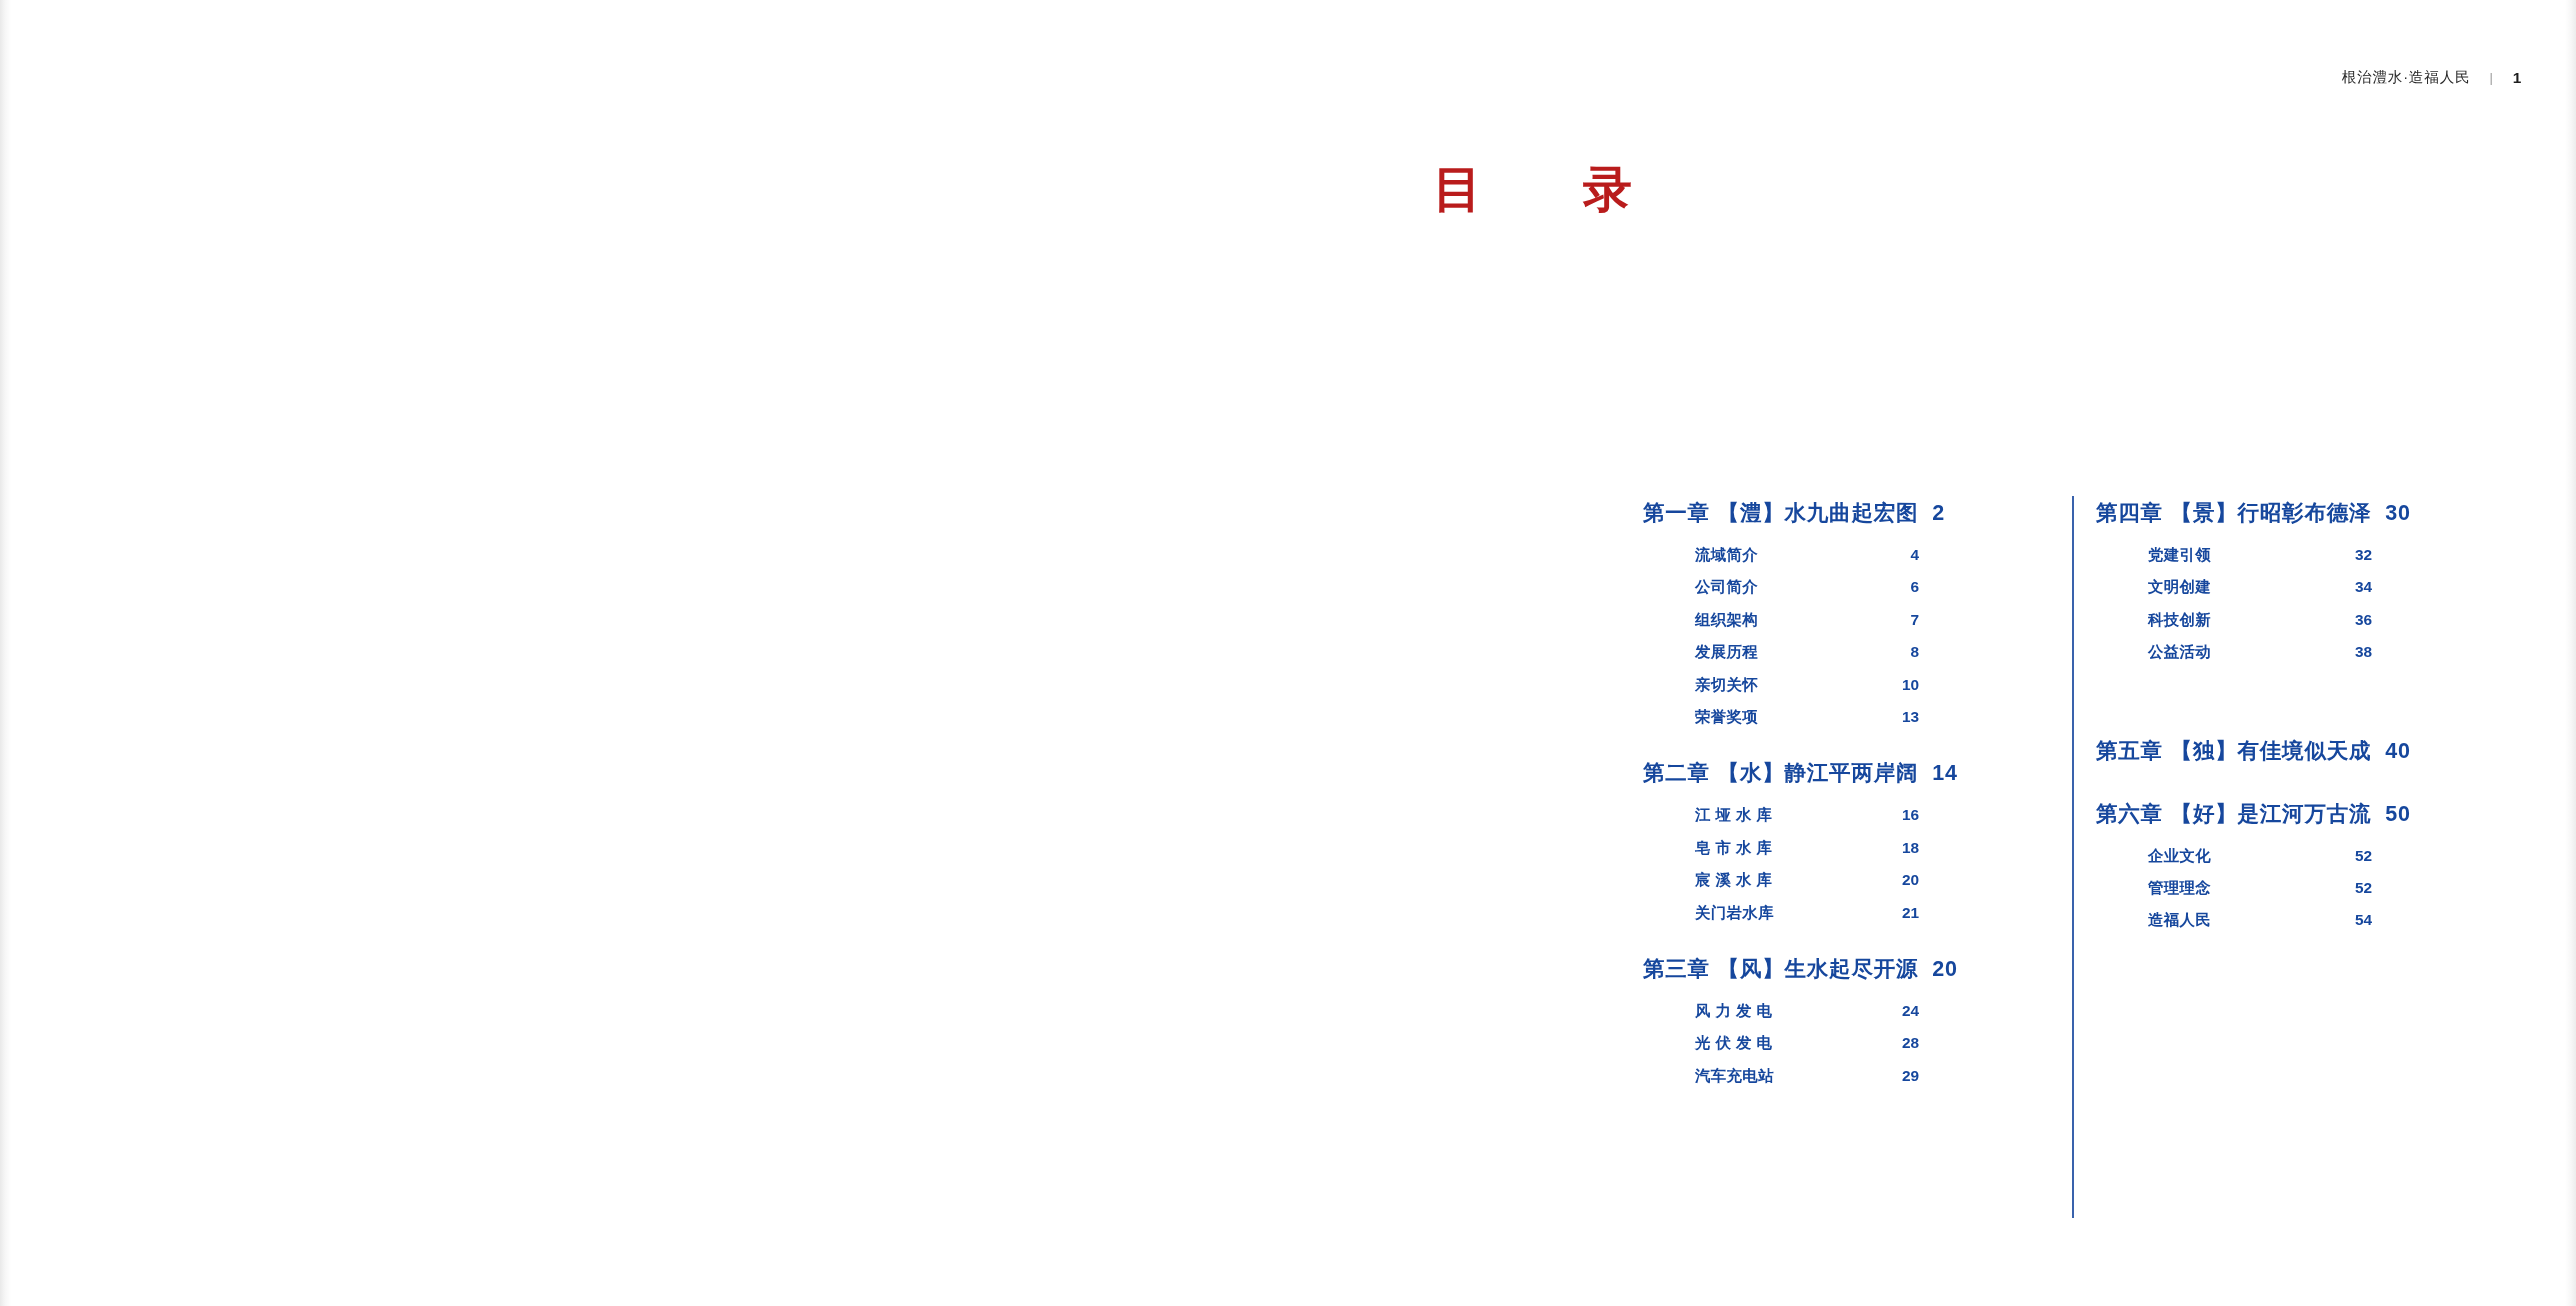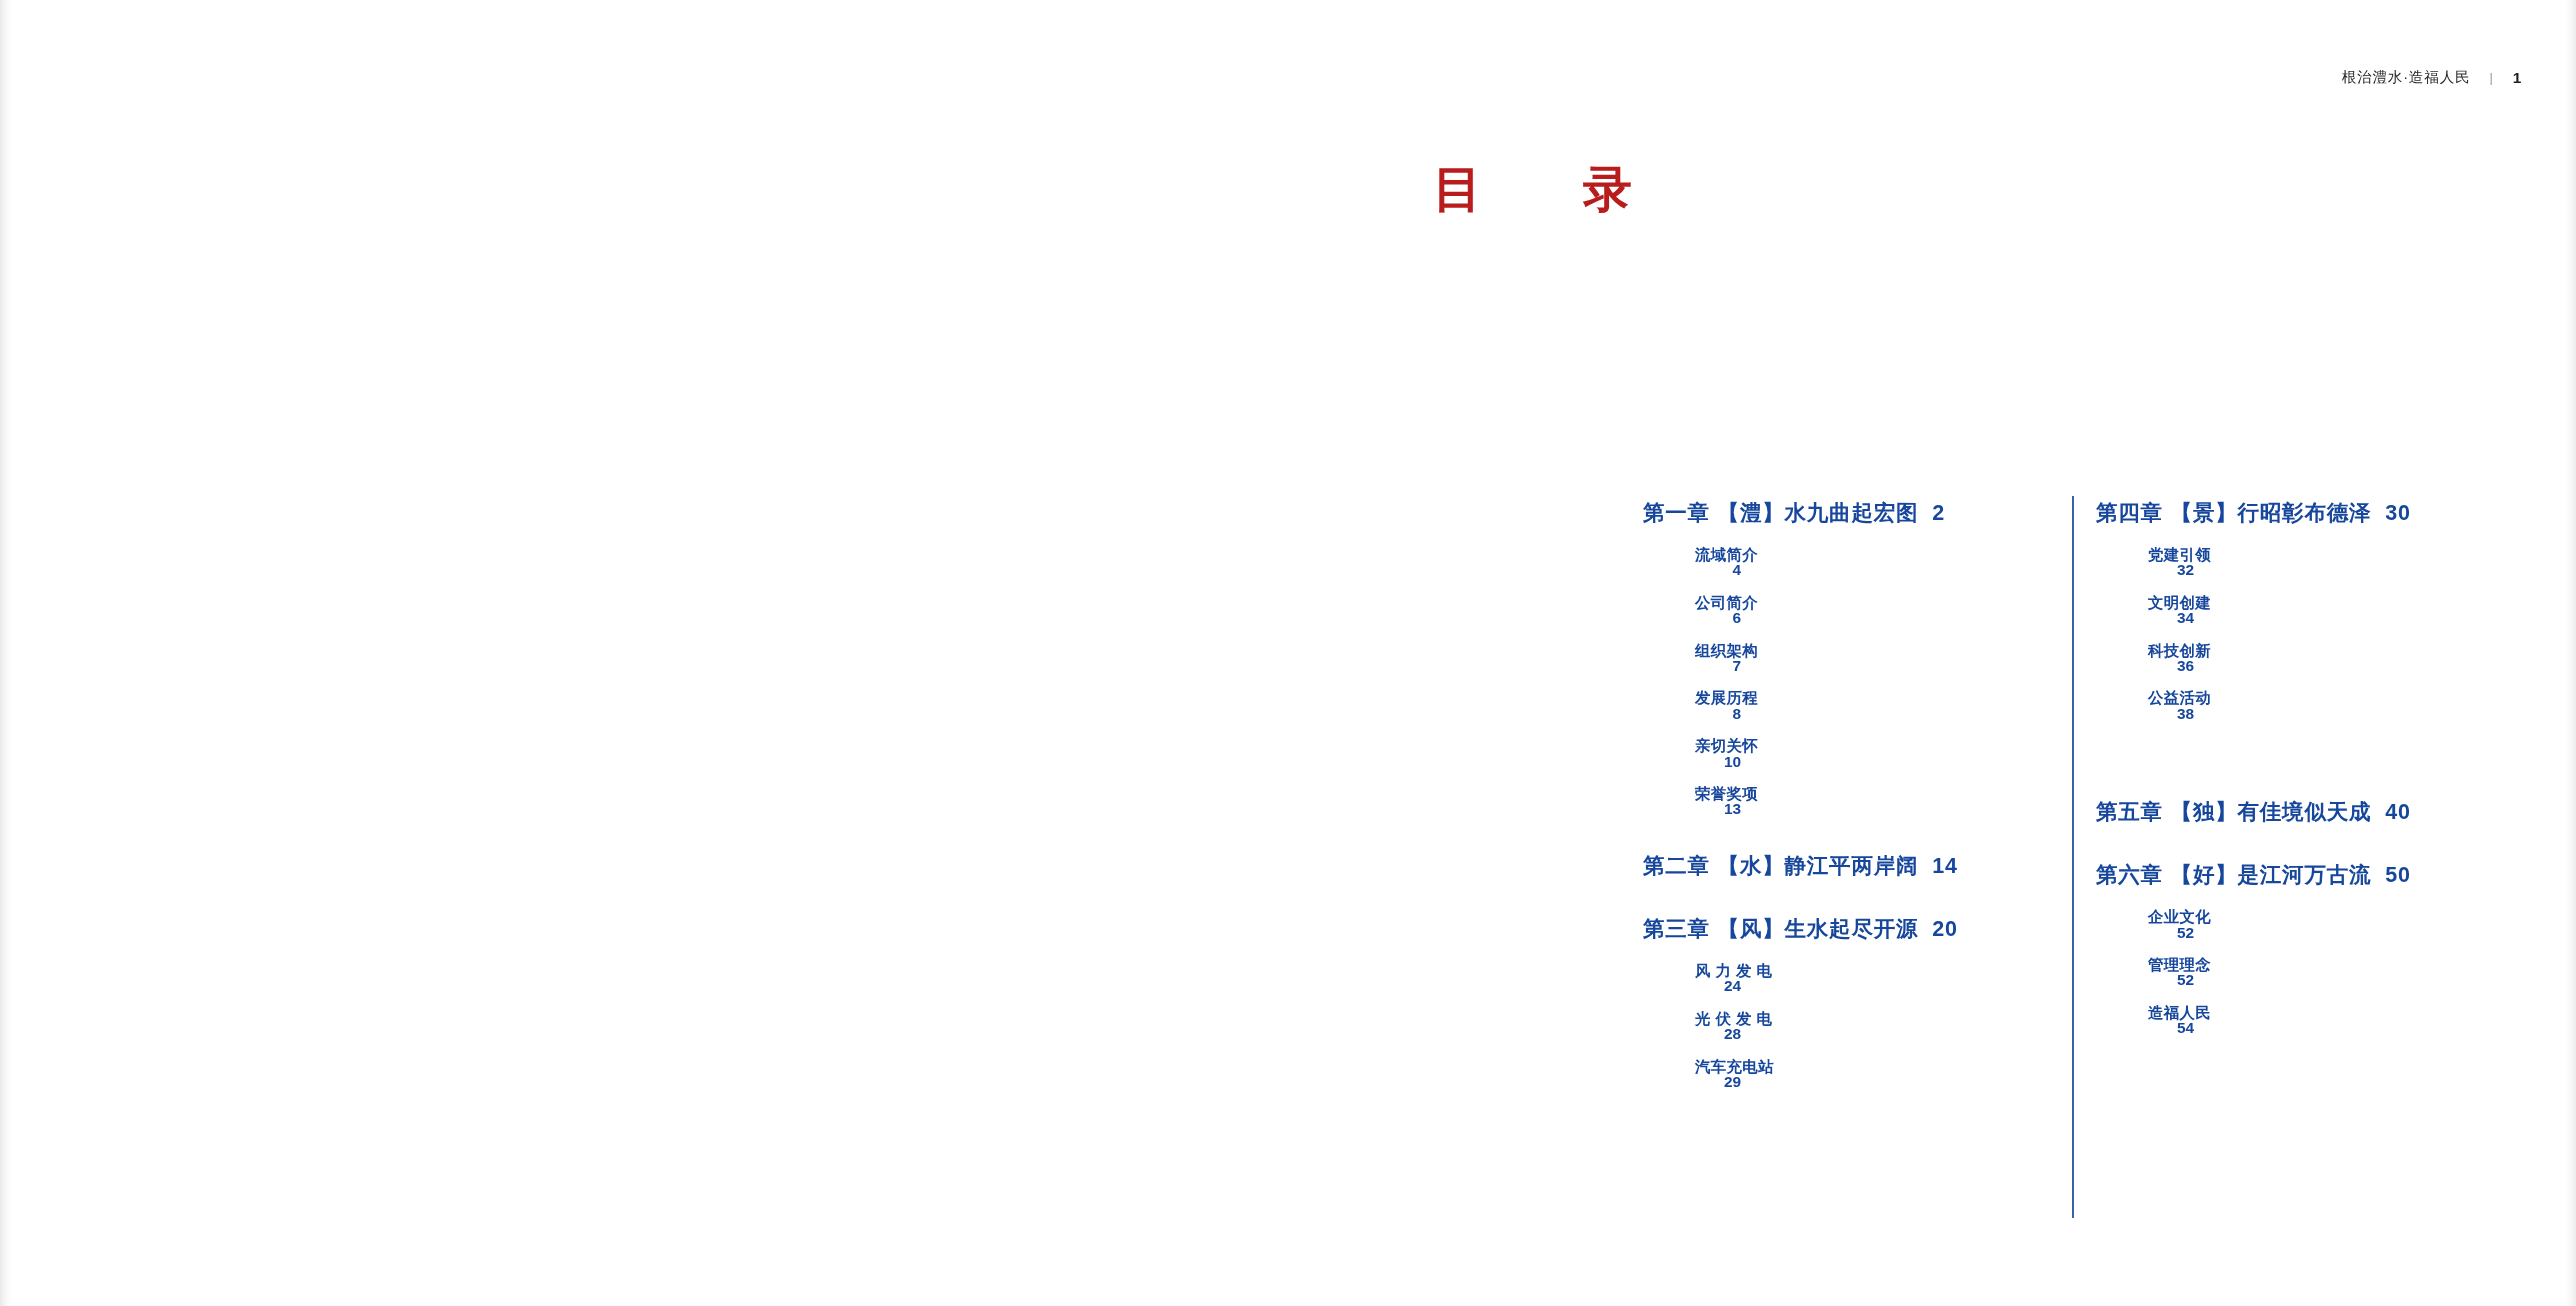--- a/index.html
+++ b/index.html
@@ -133,21 +133,20 @@
   }
   .entry {
     display: flex;
     align-items: baseline;
     font-size: 15.4px;
     font-weight: 600;
     color: #16479d;
     line-height: 1;
     margin-bottom: 17px;
     white-space: nowrap;
-    flex-direction: column;
   }
   .entry .e-label {
     width: 178px;
     letter-spacing: 0.4px;
   }
   .entry .e-page {
     width: 46px;
     text-align: right;
     font-weight: 700;
   }
@@ -212,20 +211,38 @@
           </div>
         </div>
       </div>
 
       <div class="chapter-block b2">
         <div class="chapter-head">
           <span class="ch-num">第二章</span>
           <span class="ch-name">【水】静江平两岸阔</span>
           <span class="ch-page">14</span>
         </div>
+        <div class="entries">
+          <div class="entry">
+            <span class="e-label">江 垭 水 库</span>
+            <span class="e-page">16</span>
+          </div>
+          <div class="entry">
+            <span class="e-label">皂 市 水 库</span>
+            <span class="e-page">18</span>
+          </div>
+          <div class="entry">
+            <span class="e-label">宸 溪 水 库</span>
+            <span class="e-page">20</span>
+          </div>
+          <div class="entry">
+            <span class="e-label">关门岩水库</span>
+            <span class="e-page">21</span>
+          </div>
+        </div>
       </div>
 
       <div class="chapter-block b3">
         <div class="chapter-head">
           <span class="ch-num">第三章</span>
           <span class="ch-name">【风】生水起尽开源</span>
           <span class="ch-page">20</span>
         </div>
         <div class="entries">
           <div class="entry">

